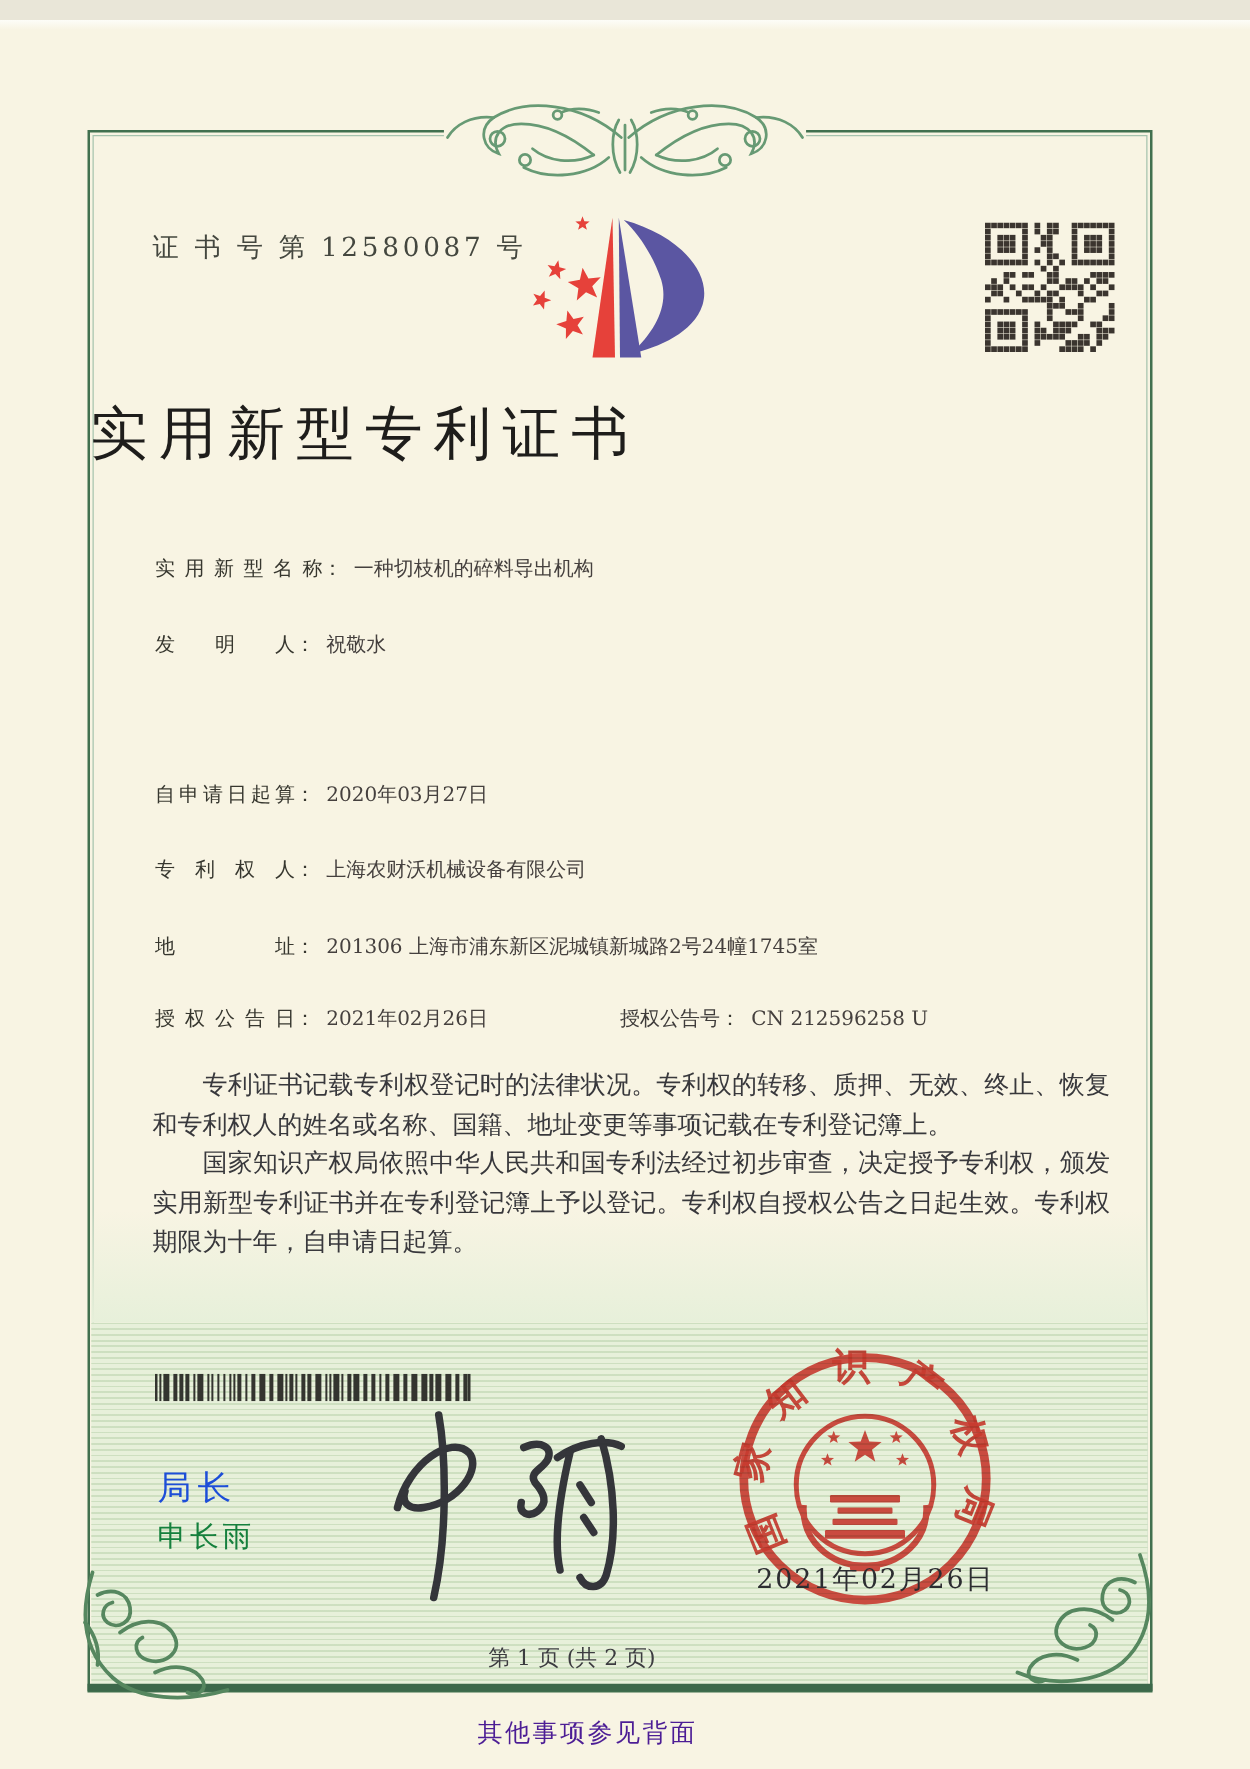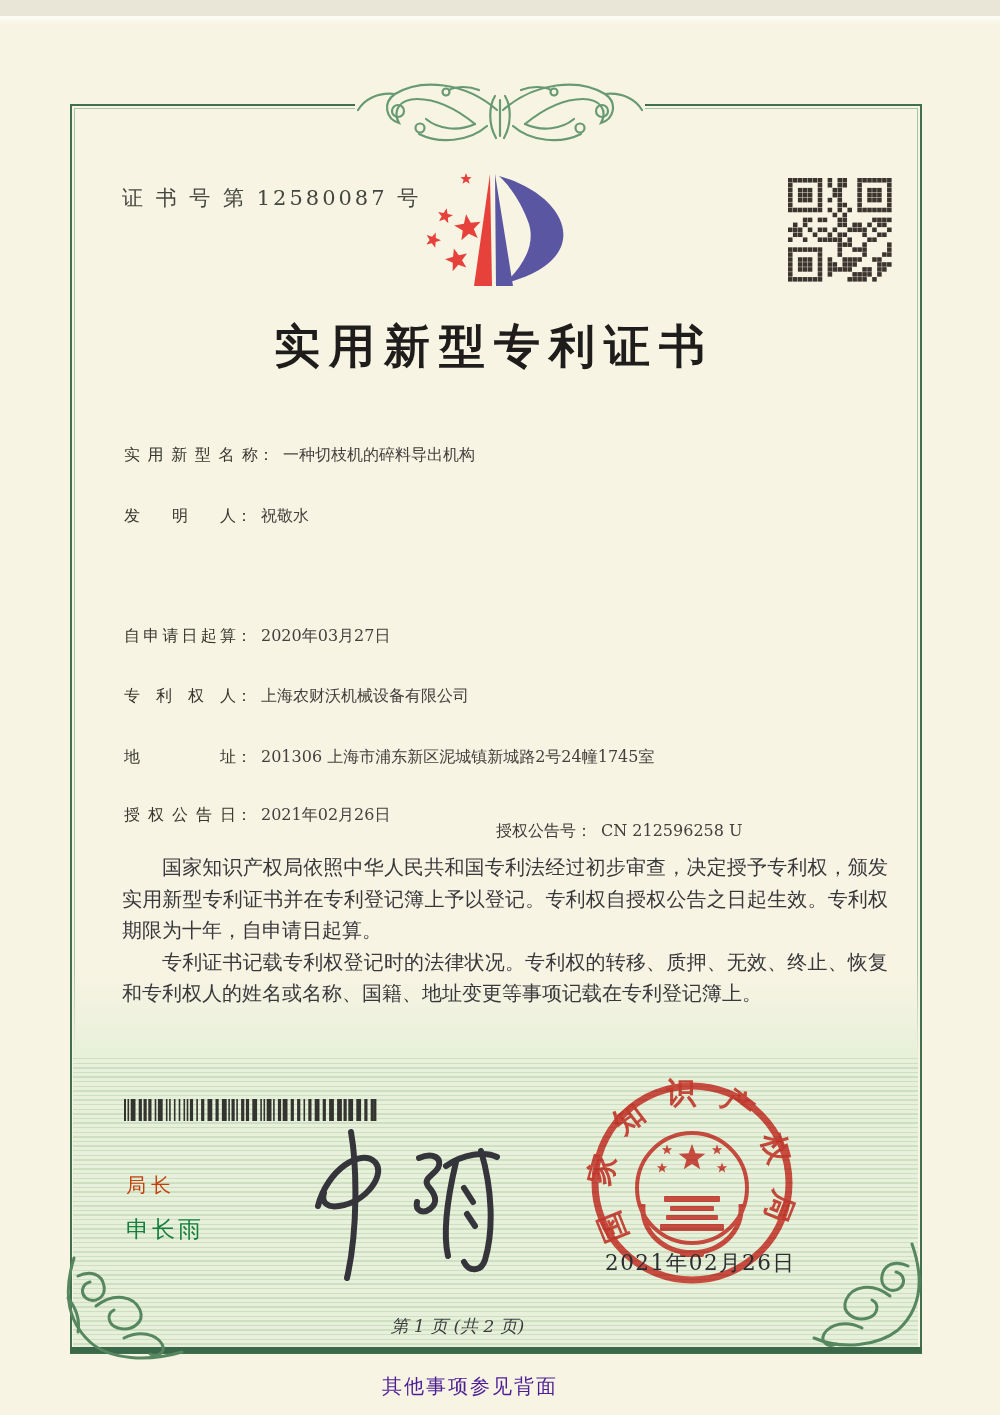--- a/index.html
+++ b/index.html
@@ -19,39 +19,39 @@
     background:#3c684a;}
   
   .green-fade{position:absolute;left:73px;right:82px;top:952px;height:90px;
     background:linear-gradient(180deg,rgba(231,240,218,0) 0%,#e7f0da 100%);}
   .green-band{position:absolute;left:73px;right:82px;top:1042px;height:291px;
     background:
       repeating-linear-gradient(180deg,rgba(164,196,150,.38) 0 1.4px,rgba(164,196,150,0) 1.4px 4.6px),
       #e7f0da;}
   
   .cert-no{position:absolute;left:122px;top:168px;font-size:21px;letter-spacing:3px;color:#44473f;}
-  .title{position:absolute;left:72px;right:84px;top:300px;text-align:center;
-    font-size:46px;font-weight:bold;letter-spacing:9px;color:#1e1d1b;}
+  .title{position:absolute;left:72px;right:84px;top:300px;text-align:left;
+    font-size:46px;font-weight:normal;letter-spacing:9px;color:#1e1d1b;}
   .row{position:absolute;left:124px;font-size:16px;white-space:nowrap;color:#3e3b3a;}
   .lbl{display:inline-block;text-align:justify;text-align-last:justify;vertical-align:top;color:#37372f;}
   .w134{width:134px;} .w112{width:112px;}
   .colon{margin-right:9px;color:#37372f;}
   .val{color:#45403e;}
-  .pair2{position:absolute;left:372px;top:16px;white-space:nowrap;}
+  .pair2{position:absolute;left:372px;top:0;white-space:nowrap;}
   .paras{position:absolute;left:122px;right:112px;top:836px;
     font-size:20px;line-height:31.5px;text-align:justify;color:#38383c;}
   .paras p{margin:0;text-indent:2em;}
   
-  .officer-title{position:absolute;left:126px;top:1156px;font-size:20px;color:#c2410c;letter-spacing:5px;}
+  .officer-title{position:absolute;left:126px;top:1156px;font-size:27px;color:#1d4ed8;letter-spacing:5px;}
   .officer-name{position:absolute;left:126px;top:1198px;font-size:23px;color:#15803d;letter-spacing:3px;}
   .sig{position:absolute;left:283px;top:1102px;}
   .seal{position:absolute;left:577px;top:1052px;mix-blend-mode:multiply;}
   .seal-date{position:absolute;left:605px;top:1232px;font-size:21.5px;letter-spacing:1.5px;color:#2c2d31;}
   .page-no{position:absolute;left:0px;right:85px;top:1298px;text-align:center;
-    font-size:17.5px;color:#3c3c40;font-style:italic;}
+    font-size:17.5px;color:#3c3c40;}
   .back-note{position:absolute;left:0px;right:60px;top:1357px;text-align:center;
     font-size:20px;color:#4c1d95;letter-spacing:2px;}
   .barcode{position:absolute;left:124px;top:1083px;}
   .qr{position:absolute;left:788px;top:162px;}
   .logo{position:absolute;left:423px;top:150px;}
   .orn{position:absolute;}
   .orn-top{left:355px;top:50px;}
   .orn-bl{left:56px;top:1238px;}
   .orn-br{left:812px;top:1226px;}
 </style>
@@ -358,22 +358,22 @@
     <span class="lbl w112">地址</span><span class="colon">：</span><span class="val">201306 上海市浦东新区泥城镇新城路2号24幢1745室</span>
   </div>
   <div class="row" style="top:789px;right:112px">
     <span class="lbl w112">授权公告日</span><span class="colon">：</span><span class="val">2021年02月26日</span>
     <span class="pair2">
       <span>授权公告号</span><span class="colon">：</span><span class="val">CN 212596258 U</span>
     </span>
   </div>
 
   <div class="paras">
+    <p>专利证书记载专利权登记时的法律状况。专利权的转移、质押、无效、终止、恢复和专利权人的姓名或名称、国籍、地址变更等事项记载在专利登记簿上。</p>
     <p>国家知识产权局依照中华人民共和国专利法经过初步审查，决定授予专利权，颁发实用新型专利证书并在专利登记簿上予以登记。专利权自授权公告之日起生效。专利权期限为十年，自申请日起算。</p>
-    <p>专利证书记载专利权登记时的法律状况。专利权的转移、质押、无效、终止、恢复和专利权人的姓名或名称、国籍、地址变更等事项记载在专利登记簿上。</p>
   </div>
 
   <svg class="barcode" id="barcode" width="253" height="22" viewBox="0 0 253 22">
       <rect x="0" y="0" width="2" height="22" fill="#33342f"></rect>
       <rect x="3.5" y="0" width="1.6" height="22" fill="#33342f"></rect>
       <rect x="6.7" y="0" width="4.8" height="22" fill="#33342f"></rect>
       <rect x="14.7" y="0" width="3.2" height="22" fill="#33342f"></rect>
       <rect x="19.5" y="0" width="3.2" height="22" fill="#33342f"></rect>
       <rect x="24.3" y="0" width="3.2" height="22" fill="#33342f"></rect>
       <rect x="30.7" y="0" width="1.6" height="22" fill="#33342f"></rect>

